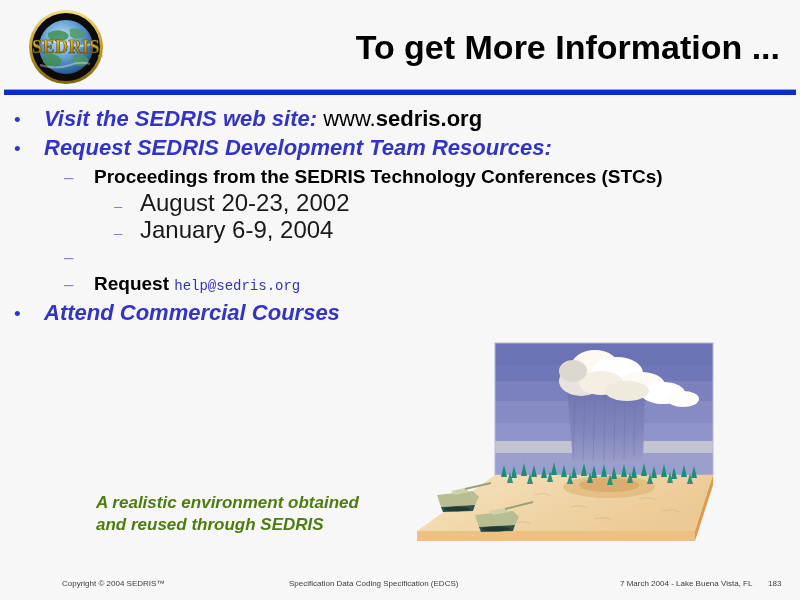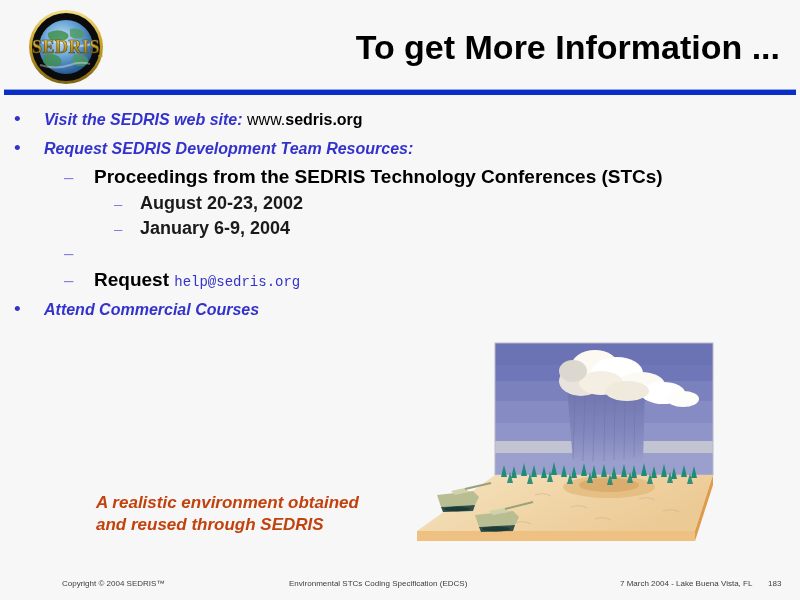--- a/index.html
+++ b/index.html
@@ -70,21 +70,21 @@
   
   .lvl1 { margin-bottom: 2px; }
   .lvl1 .marker {
     width: 30px;
     color: #3333cc;
     font-size: 19px;
     line-height: 26px;
   }
   .lvl1 .btxt {
     color: #3333cc;
-    font-size: 16px;
+    font-size: 22px;
     font-weight: bold;
     font-style: italic;
     line-height: 26px;
   }
   .lvl1 .plain {
     color: #000000;
     font-style: normal;
     font-weight: normal;
   }
   .lvl1 .plain b { font-weight: bold; }
@@ -115,34 +115,34 @@
   .lvl3 { margin-bottom: 0px; }
   .lvl3 .marker {
     width: 26px;
     margin-left: 100px;
     color: #8080e0;
     font-size: 15px;
     line-height: 24px;
   }
   .lvl3 .btxt {
     color: #1a1a1a;
-    font-size: 18px;
-    font-weight: bold;
+    font-size: 24px;
+    font-weight: normal;
     line-height: 24px;
   }
 
   
   #caption {
     position: absolute;
     left: 96px;
     top: 492px;
     font-size: 17px;
     font-weight: bold;
     font-style: italic;
-    color: #c2410c;
+    color: #4d7c0f;
     line-height: 22px;
   }
 
   
   #scene {
     position: absolute;
     left: 395px;
     top: 335px;
     width: 325px;
     height: 232px;
@@ -379,18 +379,18 @@
     </svg>
   </div>
 
   <div id="caption">
     <div>A realistic environment obtained</div>
     <div>and reused through SEDRIS</div>
   </div>
 
   <div id="footer">
     <span id="footer-left">Copyright © 2004 SEDRIS™</span>
-    <span id="footer-center">Environmental STCs Coding Specification (EDCS)</span>
+    <span id="footer-center">Specification Data Coding Specification (EDCS)</span>
     <span id="footer-right">7 March 2004 - Lake Buena Vista, FL</span>
     <span id="footer-page">183</span>
   </div>
 
 </div>
 
 </body></html>

